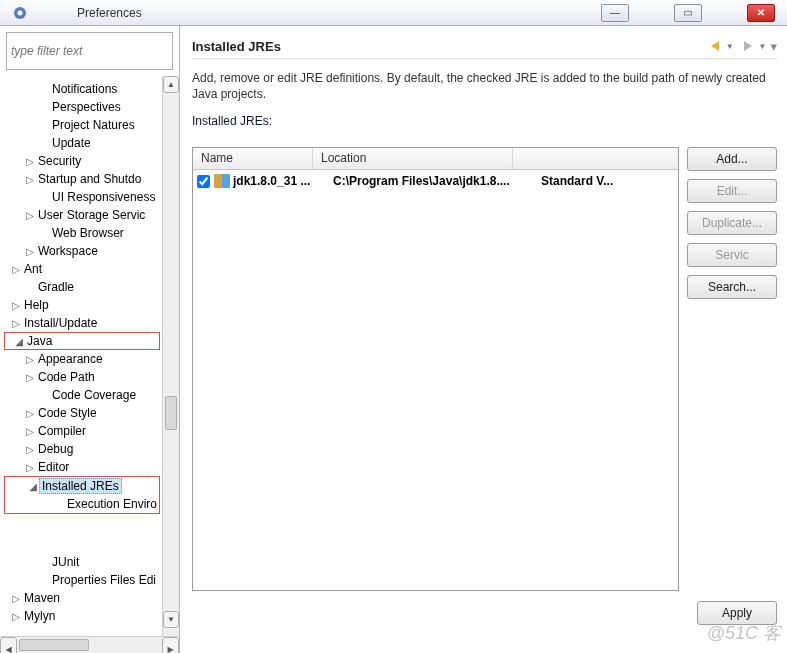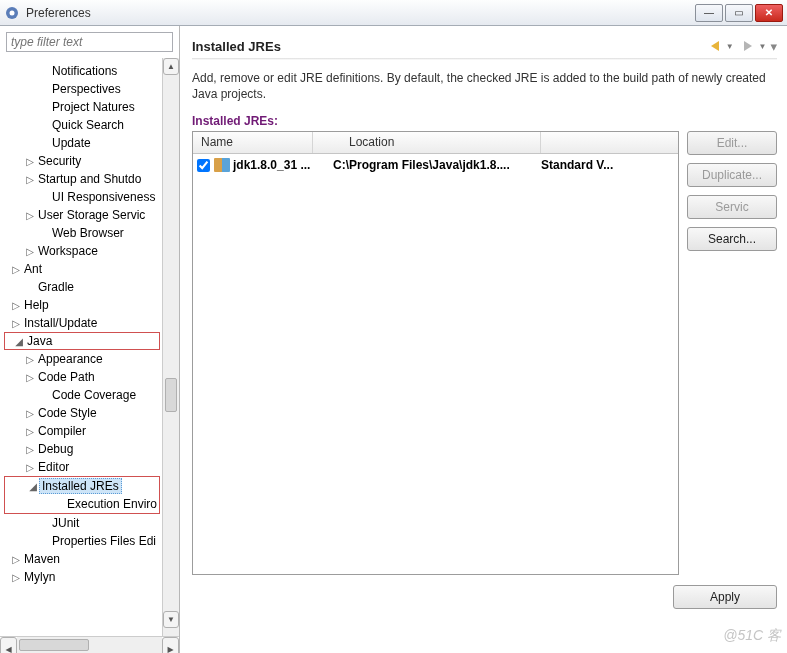--- a/index.html
+++ b/index.html
@@ -1,27 +1,27 @@
 <!DOCTYPE html>
 <html><head>
 <meta charset="utf-8">
 <style>
 * { box-sizing: border-box; margin: 0; padding: 0; font-family: "Segoe UI", Tahoma, sans-serif; font-size: 12px; }
 body { background: #fff; width: 787px; height: 653px; overflow: hidden; }
 
-.titlebar { height: 26px; background: linear-gradient(#fdfefe, #e6eaf0); border-bottom: 1px solid #a5acb5; display: flex; align-items: center; padding: 0 4px; }
+.titlebar { height: 26px; background: linear-gradient(#fdfefe, #e6eaf0); border-bottom: 1px solid #a5acb5; display: flex; align-items: center; padding: 0 12px; gap: 43px; }
 .titlebar .t-icon { width: 16px; height: 16px; margin-right: 6px; }
 .titlebar .t-text { flex: 1; color: #333; }
 .winbtn { width: 28px; height: 18px; margin-left: 2px; border: 1px solid #8a9099; background: linear-gradient(#f6f8fb, #dfe5ee); border-radius: 2px; display: inline-flex; align-items: center; justify-content: center; font-size: 10px; color: #333; }
 .winbtn.close { background: linear-gradient(#ee5f5f, #c92a1e); border-color: #9a1a10; color: #fff; font-weight: bold; }
 
 .main { display: flex; height: 627px; }
 
 .left { width: 180px; background: #fff; border-right: 1px solid #b7b7b7; display: flex; flex-direction: column; }
-.filter { margin: 6px; height: 20px; border: 1px solid #abadb3; padding: 2px 4px; color: #888; font-style: italic; }
+.filter { margin: 6px; height: 38px; border: 1px solid #abadb3; padding: 2px 4px; color: #888; font-style: italic; }
 .tree-wrap { flex: 1; overflow: hidden; display: flex; }
 .tree { flex: 1; overflow: hidden; padding: 4px 0 4px 2px; }
 .tree .row { display: flex; align-items: center; height: 18px; white-space: nowrap; cursor: default; }
 .tree .tw { width: 12px; text-align: center; color: #666; font-size: 10px; display: inline-block; }
 .tree .lbl { padding: 0 2px; }
 .tree .sel .lbl { background: #cde4f7; border: 1px dotted #5b9bd5; color: #000; }
 .red-box { border: 1px solid #d05050; }
 .vscroll { width: 17px; background: #efefef; border-left: 1px solid #ccc; position: relative; }
 .vscroll .btn { height: 17px; border: 1px solid #b0b0b0; background: #f4f4f4; display: flex; align-items: center; justify-content: center; font-size: 8px; color: #555; }
 .vscroll .thumb { position: absolute; left: 2px; right: 2px; top: 320px; height: 34px; background: #d8d8d8; border: 1px solid #b0b0b0; border-radius: 2px; }
@@ -35,39 +35,39 @@
 .hdr-row h2 { font-size: 13px; font-weight: bold; color: #222; flex: 1; }
 .nav-arrow { width: 18px; height: 18px; display: inline-flex; align-items: center; justify-content: center; margin: 0 1px; }
 .tri { width: 0; height: 0; }
 .tri.back { border-top: 5px solid transparent; border-bottom: 5px solid transparent; border-right: 8px solid #e8b43a; }
 .tri.fwd  { border-top: 5px solid transparent; border-bottom: 5px solid transparent; border-left: 8px solid #b5b5b5; }
 .dd { font-size: 8px; color: #777; margin-left: 1px; margin-right: 4px; }
 .menu-icon { color: #888; font-size: 13px; cursor: pointer; }
 .divider { height: 2px; background: linear-gradient(#dcdcdc, #fff); margin-bottom: 10px; }
 
 .desc { color: #333; line-height: 1.35; margin-bottom: 12px; }
-.list-lbl { margin-bottom: 3px; color: #701a75; font-weight: bold; }
+.list-lbl { margin-bottom: 19px; color: #0f172a; }
 
 .table-wrap { display: flex; }
 .table { flex: 1; border: 1px solid #9c9c9c; height: 444px; background: #fff; }
-.thead { display: flex; background: linear-gradient(#fdfdfd, #ececec); border-bottom: 1px solid #c5c5c5; height: 22px; gap: 28px; }
+.thead { display: flex; background: linear-gradient(#fdfdfd, #ececec); border-bottom: 1px solid #c5c5c5; height: 22px; }
 .th { padding: 3px 8px; border-right: 1px solid #d5d5d5; color: #333; }
 .th.c1 { width: 120px; } .th.c2 { width: 200px; } .th.c3 { width: 100px; } .th.c4 { flex: 1; border-right: none; }
 .trow { display: flex; align-items: center; height: 22px; padding-left: 4px; }
 .trow .cb { margin-right: 4px; }
 .trow .jicon { width: 16px; height: 14px; margin-right: 3px; background: linear-gradient(90deg,#d8a048 50%,#5aa3d8 50%); border-radius: 1px; }
 .td1 { width: 100px; font-weight: bold; } .td2 { width: 200px; font-weight: bold; } .td3 { flex: 1; font-weight: bold; padding-left: 8px; }
 
 .btns { width: 90px; margin-left: 8px; }
 .btn { display: block; width: 100%; height: 24px; margin-bottom: 8px; background: linear-gradient(#f8f8f8, #e4e4e4); border: 1px solid #9a9a9a; border-radius: 3px; color: #222; cursor: pointer; }
 .btn.dis { color: #9a9a9a; cursor: default; }
 
 .footer { text-align: right; padding-top: 10px; }
 
-.watermark { position: absolute; right: 6px; bottom: 8px; color: #c5c5c5; font-size: 14px; font-style: italic; }
+.watermark { position: absolute; right: 6px; bottom: 8px; color: #c5c5c5; font-size: 18px; font-style: italic; }
 </style>
 </head>
 <body>
 
 <div class="titlebar">
   <span class="t-icon">
     <svg viewBox="0 0 16 16">
         <circle cx="8" cy="8" r="6" fill="#5a7db8"></circle>
         <circle cx="8" cy="8" r="2.5" fill="#fff"></circle>
       </svg>
@@ -90,24 +90,20 @@
           <div class="row" style="padding-left: 36px;">
             <span class="tw"></span>
             <span class="lbl">Perspectives</span>
           </div>
           <div class="row" style="padding-left: 36px;">
             <span class="tw"></span>
             <span class="lbl">Project Natures</span>
           </div>
           <div class="row" style="padding-left: 36px;">
             <span class="tw"></span>
-            <span class="lbl">Quick Search</span>
-          </div>
-          <div class="row" style="padding-left: 36px;">
-            <span class="tw"></span>
             <span class="lbl">Update</span>
           </div>
           <div class="row" style="padding-left: 22px;">
             <span class="tw">▷</span>
             <span class="lbl">Security</span>
           </div>
           <div class="row" style="padding-left: 22px;">
             <span class="tw">▷</span>
             <span class="lbl">Startup and Shutdo</span>
           </div>
@@ -178,21 +174,21 @@
           <div class="red-box" style="margin: 0px 2px;">
             <div class="row sel" style="padding-left: 22px;">
               <span class="tw">◢</span>
               <span class="lbl">Installed JREs</span>
             </div>
             <div class="row" style="padding-left: 50px;">
               <span class="tw"></span>
               <span class="lbl">Execution Enviro</span>
             </div>
           </div>
-          <div class="row" style="padding-left: 36px;">
+          <div class="row" style="padding-left: 36px; margin-top: 39px;">
             <span class="tw"></span>
             <span class="lbl">JUnit</span>
           </div>
           <div class="row" style="padding-left: 36px;">
             <span class="tw"></span>
             <span class="lbl">Properties Files Edi</span>
           </div>
           <div class="row" style="padding-left: 8px;">
             <span class="tw">▷</span>
             <span class="lbl">Maven</span>
@@ -244,26 +240,27 @@
         </div>
         <div class="trow">
           <input type="checkbox" class="cb" checked="" style="">
           <span class="jicon"></span>
           <span class="td1">jdk1.8.0_31 ...</span>
           <span class="td2">C:\Program Files\Java\jdk1.8....</span>
           <span class="td3">Standard V...</span>
         </div>
       </div>
       <div class="btns">
+        <button class="btn">Add...</button>
         <button class="btn dis">Edit...</button>
         <button class="btn dis">Duplicate...</button>
         <button class="btn dis">Servic</button>
         <button class="btn">Search...</button>
       </div>
     </div>
 
     <div class="footer">
-      <button class="btn" style="width:104px;display:inline-block">Apply</button>
+      <button class="btn" style="width:80px;display:inline-block">Apply</button>
     </div>
 
     <div class="watermark">@51C       客</div>
   </div>
 </div>
 
 </body></html>

